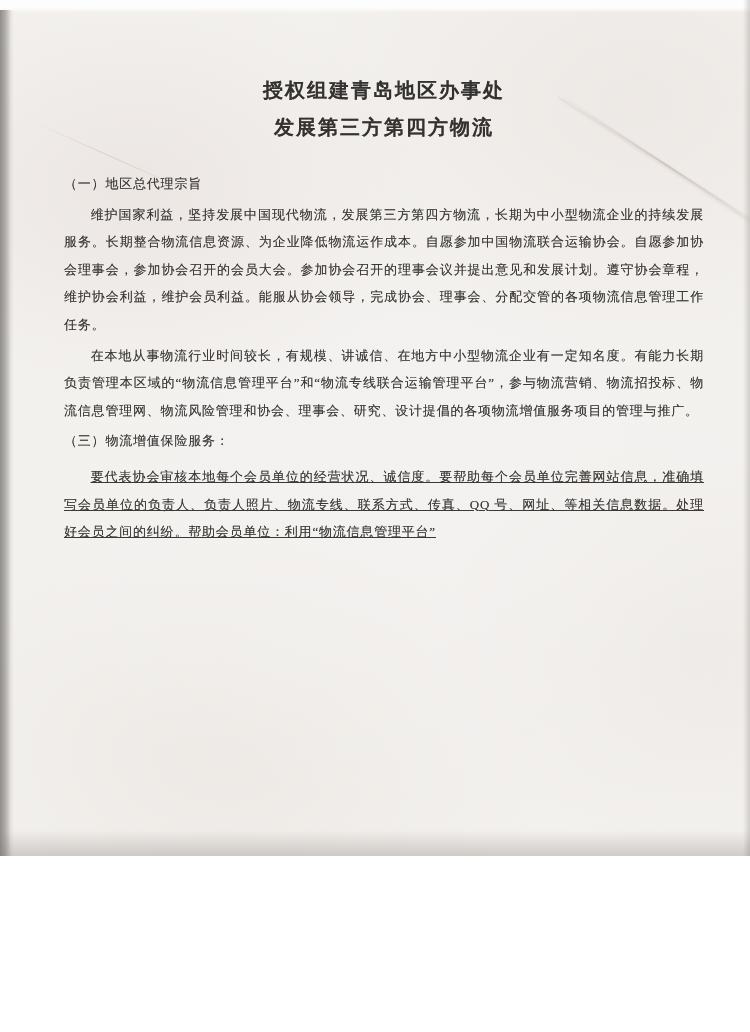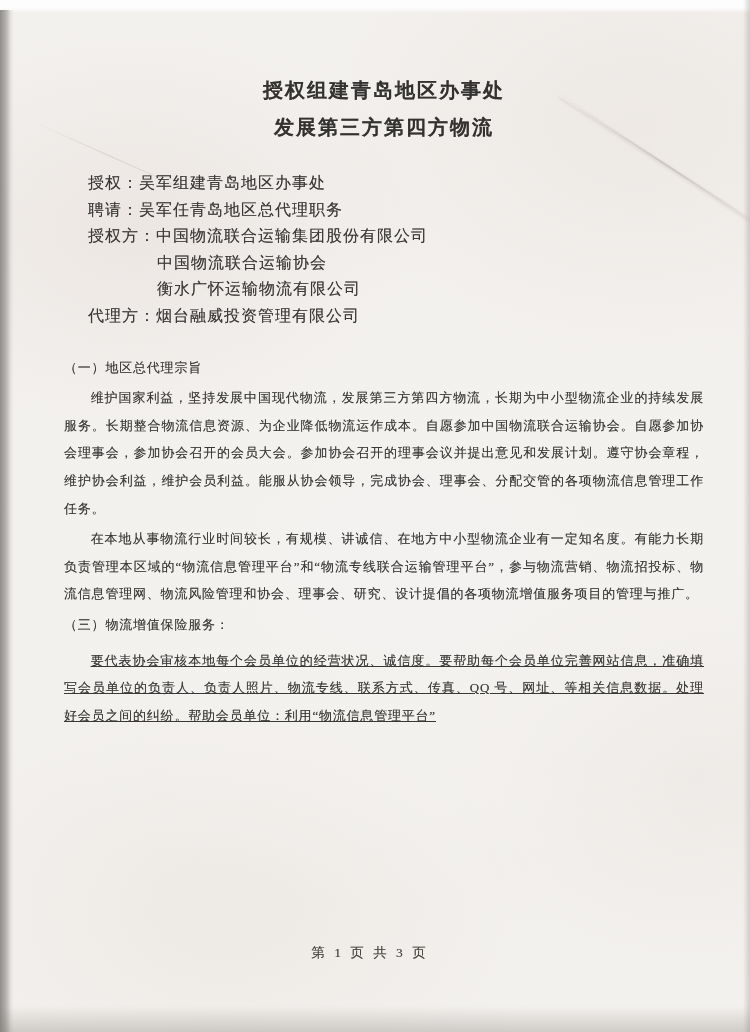--- a/index.html
+++ b/index.html
@@ -1,18 +1,18 @@
 <!DOCTYPE html>
 <html><head>
 <meta charset="utf-8">
 <style>
   html,body{margin:0;padding:0;background:#ffffff;}
   .scan{
     position:relative;
-    width:750px;height:1032px;
+    width:750px;height:856px;
     overflow:hidden;
     background:
       radial-gradient(ellipse 420px 300px at 18% 22%, rgba(222,210,206,0.35), rgba(0,0,0,0) 70%),
       radial-gradient(ellipse 500px 360px at 85% 12%, rgba(228,220,216,0.40), rgba(0,0,0,0) 70%),
       radial-gradient(ellipse 600px 420px at 55% 55%, rgba(244,242,240,0.9), rgba(0,0,0,0) 80%),
       radial-gradient(ellipse 460px 320px at 30% 88%, rgba(226,219,214,0.35), rgba(0,0,0,0) 72%),
       radial-gradient(ellipse 380px 300px at 92% 75%, rgba(224,216,212,0.30), rgba(0,0,0,0) 70%),
       #f3f1ee;
     font-family:"Liberation Serif","DejaVu Serif",serif;
     color:#3a3937;
@@ -85,28 +85,20 @@
   <div class="crease-tr"></div>
   <div class="crease-tl"></div>
 
   <div class="doc">
 
     <div class="title">
       <div>授权组建青岛地区办事处</div>
       <div>发展第三方第四方物流</div>
     </div>
 
-    <div class="meta">
-      <div>授权：吴军组建青岛地区办事处</div>
-      <div>聘请：吴军任青岛地区总代理职务</div>
-      <div>授权方：中国物流联合运输集团股份有限公司</div>
-      <div class="indent">中国物流联合运输协会</div>
-      <div class="indent">衡水广怀运输物流有限公司</div>
-      <div>代理方：烟台融威投资管理有限公司</div>
-    </div>
 
     <div class="body">
       <div class="sec-heading">（一）地区总代理宗旨</div>
       <p class="para">维护国家利益，坚持发展中国现代物流，发展第三方第四方物流，长期为中小型物流企业的持续发展服务。长期整合物流信息资源、为企业降低物流运作成本。自愿参加中国物流联合运输协会。自愿参加协会理事会，参加协会召开的会员大会。参加协会召开的理事会议并提出意见和发展计划。遵守协会章程，维护协会利益，维护会员利益。能服从协会领导，完成协会、理事会、分配交管的各项物流信息管理工作任务。</p>
 
       <p class="para">在本地从事物流行业时间较长，有规模、讲诚信、在地方中小型物流企业有一定知名度。有能力长期负责管理本区域的“物流信息管理平台”和“物流专线联合运输管理平台”，参与物流营销、物流招投标、物流信息管理网、物流风险管理和协会、理事会、研究、设计提倡的各项物流增值服务项目的管理与推广。</p>
 
       <div class="sec-heading">（三）物流增值保险服务：</div>
       <p class="para gap">要代表协会审核本地每个会员单位的经营状况、诚信度。要帮助每个会员单位完善网站信息，准确填写会员单位的负责人、负责人照片、物流专线、联系方式、传真、QQ 号、网址、等相关信息数据。处理好会员之间的纠纷。帮助会员单位：利用“物流信息管理平台”</p>
     </div>

